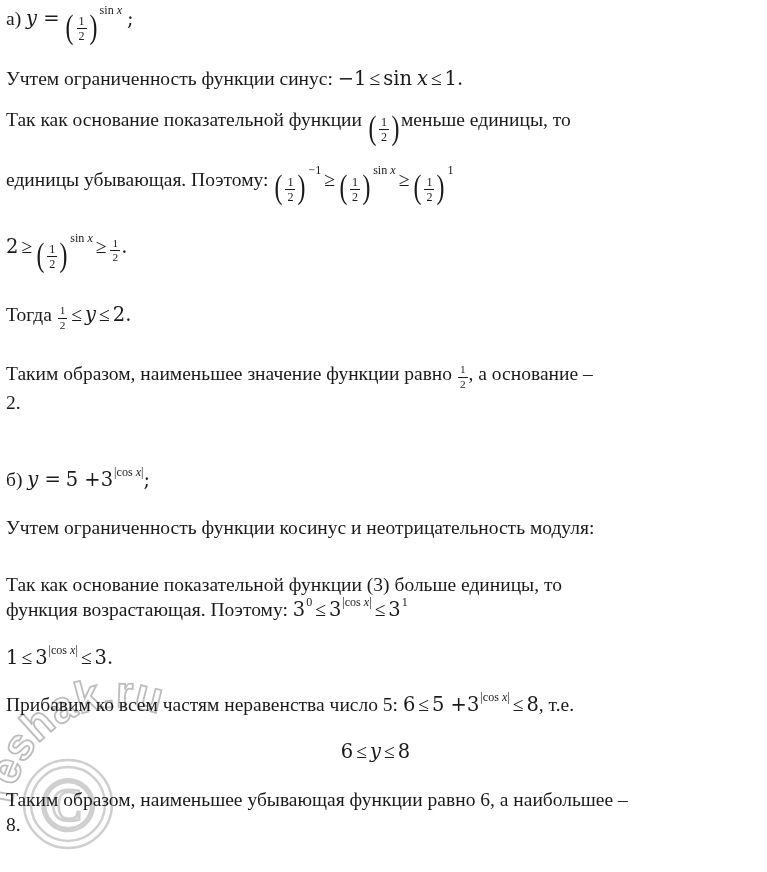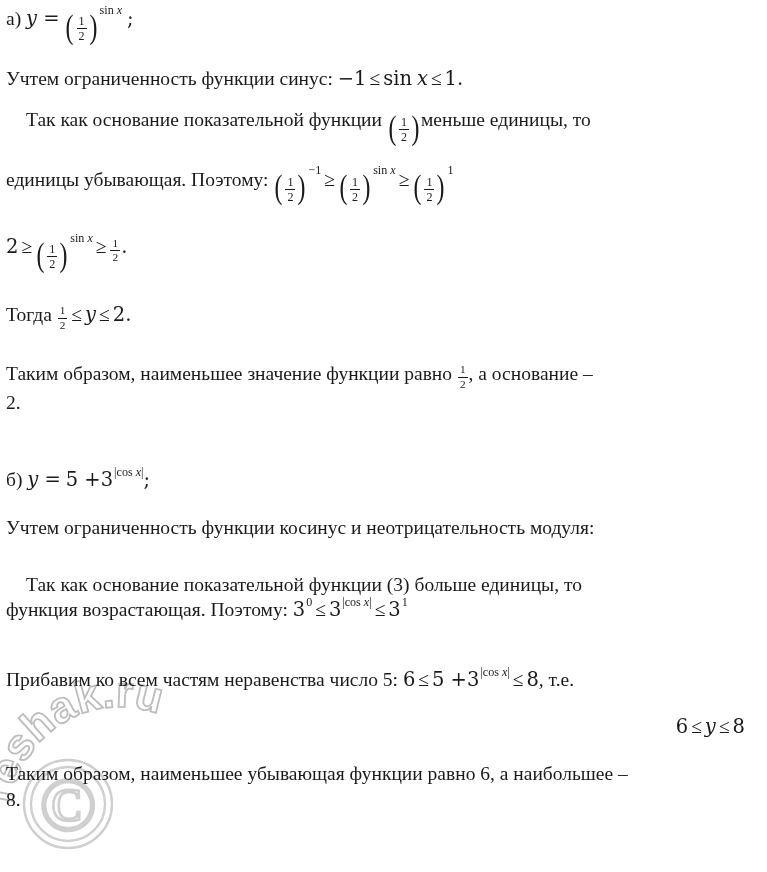--- a/index.html
+++ b/index.html
@@ -26,23 +26,22 @@
 
   
   .para {
     margin: 0;
     line-height: 1.30;
     padding: 0;
   }
   .para.justify {
     text-align: justify;
     text-align-last: left;
-    margin-left: 20px;
-  }
-  .para.center { text-align: right; }
+  }
+  .para.center { text-align: center; }
   .gap-s  { height: 16px; }
   .gap-m  { height: 22px; }
   .gap-l  { height: 30px; }
   .gap-xl { height: 52px; }
 
   
   .math {
     font-family: "DejaVu Serif", "Liberation Serif", serif;
     font-style: italic;
     white-space: nowrap;
@@ -241,20 +240,23 @@
     <p class="para justify">
       <span>Так как основание показательной функции (3) больше единицы, то</span>
     </p>
     <p class="para">
       <span>функция возрастающая. Поэтому:</span>
       <span class="mathup">3</span><span class="sup tight">0</span><span class="op">≤</span><span class="mathup">3</span><span class="sup tight"><span class="abs">|</span><span>cos</span>&nbsp;<span class="it">x</span><span class="abs">|</span></span><span class="op">≤</span><span class="mathup">3</span><span class="sup tight">1</span>
     </p>
 
     <div class="gap-m"></div>
 
+    <p class="para">
+      <span class="mathup">1</span><span class="op">≤</span><span class="mathup">3</span><span class="sup tight"><span class="abs">|</span><span>cos</span>&nbsp;<span class="it">x</span><span class="abs">|</span></span><span class="op">≤</span><span class="mathup">3.</span>
+    </p>
 
     <div class="gap-m"></div>
 
     <p class="para">
       <span>Прибавим ко всем частям неравенства число 5:</span>
       <span class="mathup">6</span><span class="op">≤</span><span class="mathup">5 +</span><span class="mathup">3</span><span class="sup tight"><span class="abs">|</span><span>cos</span>&nbsp;<span class="it">x</span><span class="abs">|</span></span><span class="op">≤</span><span class="mathup">8</span><span>, т.е.</span>
     </p>
 
     <div class="gap-m"></div>
 

